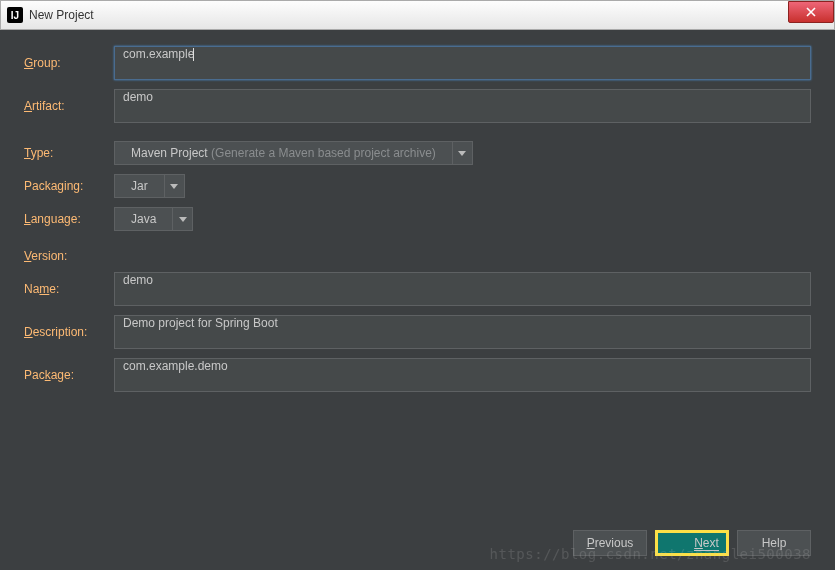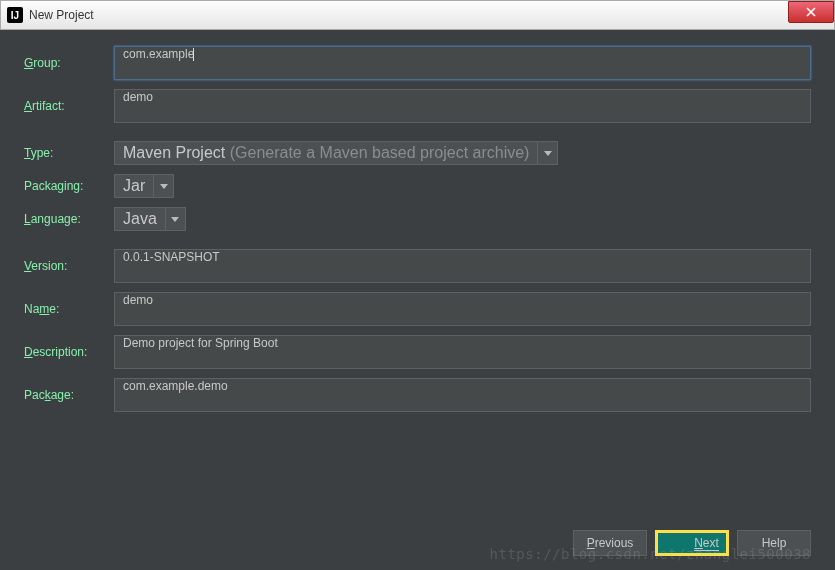--- a/index.html
+++ b/index.html
@@ -8,29 +8,29 @@
 .titlebar { height: 30px; background: linear-gradient(#fdfdfd, #e6e6e6); border: 1px solid #aaa; display: flex; align-items: center; padding: 0 6px; position: relative; }
 .title-icon { width: 16px; height: 16px; background: #000; color: #fff; font-size: 10px; font-weight: bold; display: flex; align-items: center; justify-content: center; margin-right: 6px; border-radius: 2px; }
 .title-text { font-size: 12px; color: #333; }
 .close-btn { position: absolute; right: 0; top: 0; width: 46px; height: 22px; background: linear-gradient(#e67, #c8302e); border: 1px solid #8b2220; border-radius: 0 0 2px 2px; display: flex; align-items: center; justify-content: center; }
 .close-btn svg { width: 10px; height: 10px; }
 
 .content { position: absolute; top: 30px; left: 0; right: 0; bottom: 0; background: #3c3f41; padding: 16px 24px 58px 24px; }
 
 .form-row { display: flex; align-items: center; margin-bottom: 9px; }
 .form-row.spacer { margin-top: 18px; }
-.form-label { width: 90px; color: #86efac; font-size: 12px; }
+.form-label { width: 90px; color: #fdba74; font-size: 12px; }
 .form-label .ul { text-decoration: underline; }
 
 .text-input { flex: 1; height: 34px; background: #45494a; border: 1px solid #5e6163; color: #c8c8c8; font-size: 12px; padding: 0 8px; outline: none; }
 .text-input.focused { border: 1px solid #4a6c8f; box-shadow: 0 0 2px #4a88c7; }
 .text-cursor { display: inline-block; width: 1px; height: 13px; background: #ddd; vertical-align: middle; margin-left: -1px; }
 
 .dropdown { display: inline-flex; height: 24px; background: #4c5052; border: 1px solid #5e6163; align-items: center; cursor: default; }
-.dropdown-text { padding: 0 8px; color: #c8c8c8; font-size: 16px; white-space: nowrap; }
+.dropdown-text { padding: 0 16px; color: #c8c8c8; font-size: 12px; white-space: nowrap; }
 .dropdown-text .hint { color: #8a8d8f; }
 .dropdown-arrow { width: 20px; height: 100%; border-left: 1px solid #5e6163; display: flex; align-items: center; justify-content: center; }
 .dropdown-arrow svg { width: 8px; height: 5px; }
 
 .button-bar { position: absolute; bottom: 14px; right: 24px; display: flex; gap: 8px; }
 .btn { width: 74px; height: 26px; background: #4c5052; border: 1px solid #5e6163; color: #c8c8c8; font-size: 12px; display: flex; align-items: center; justify-content: center; cursor: default; }
 .btn .ul { text-decoration: underline; }
 .btn.primary { background: #0f766e; border: 3px solid #fde047; padding-left: 29px; }
 .btn.primary .label-txt { border-bottom: 1px solid #c8c8c8; padding-bottom: 0px; font-weight: 500; }
 
@@ -93,21 +93,20 @@
       <div class="dropdown-arrow">
           <svg viewBox="0 0 8 5">
             <path d="M0 0 L4 5 L8 0 Z" fill="#bbb"></path>
           </svg>
         </div>
     </div>
   </div>
 
   <div class="form-row spacer">
     <div class="form-label"><span class="ul">V</span>ersion:</div>
-    <div class="text-input">0.0.1-SNAPSHOT</div>
   </div>
 
   <div class="form-row">
     <div class="form-label">Na<span class="ul">m</span>e:</div>
     <div class="text-input">demo</div>
   </div>
 
   <div class="form-row">
     <div class="form-label"><span class="ul">D</span>escription:</div>
     <div class="text-input">Demo project for Spring Boot</div>

